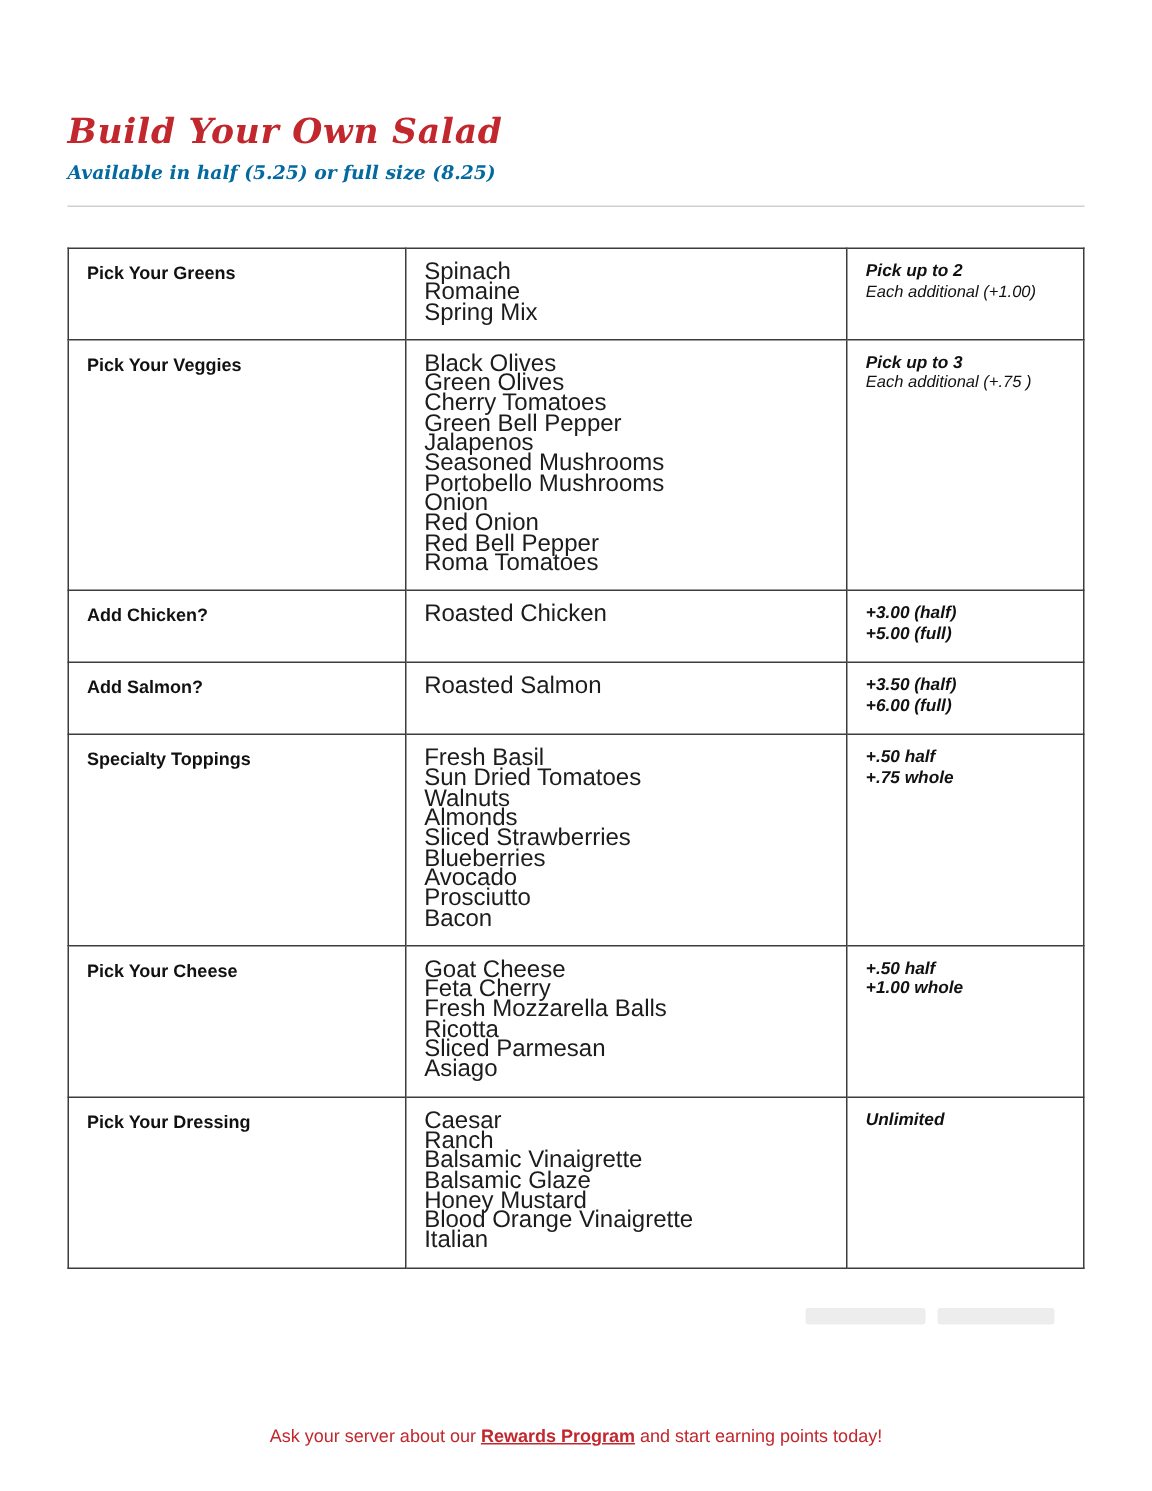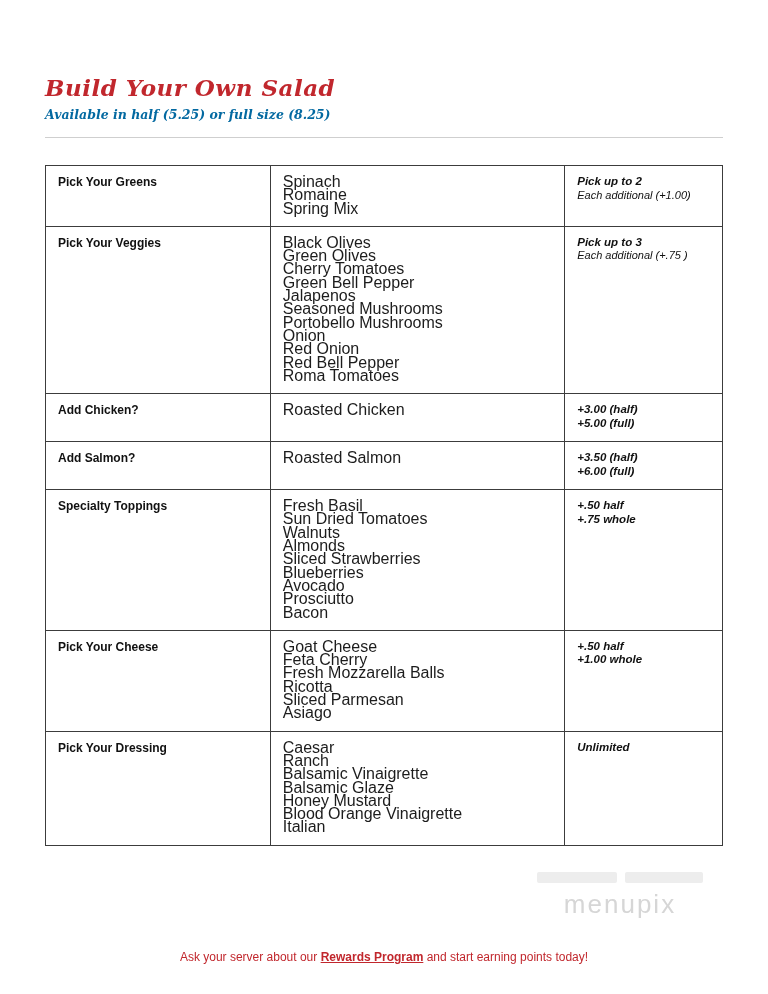--- a/index.html
+++ b/index.html
@@ -244,19 +244,18 @@
         </tbody>
     </table>
 
   </div>
 
   <div class="watermark">
     <div class="wm-bars">
       <div class="wm-bar b1"></div>
       <div class="wm-bar b2"></div>
     </div>
-    <div class="wm-text">menupix</div>
   </div>
 
   <div class="footer">
     <span>Ask your server about our </span><span class="hl">Rewards Program</span><span> and start earning points today!</span>
   </div>
 </div>
 
 </body></html>

